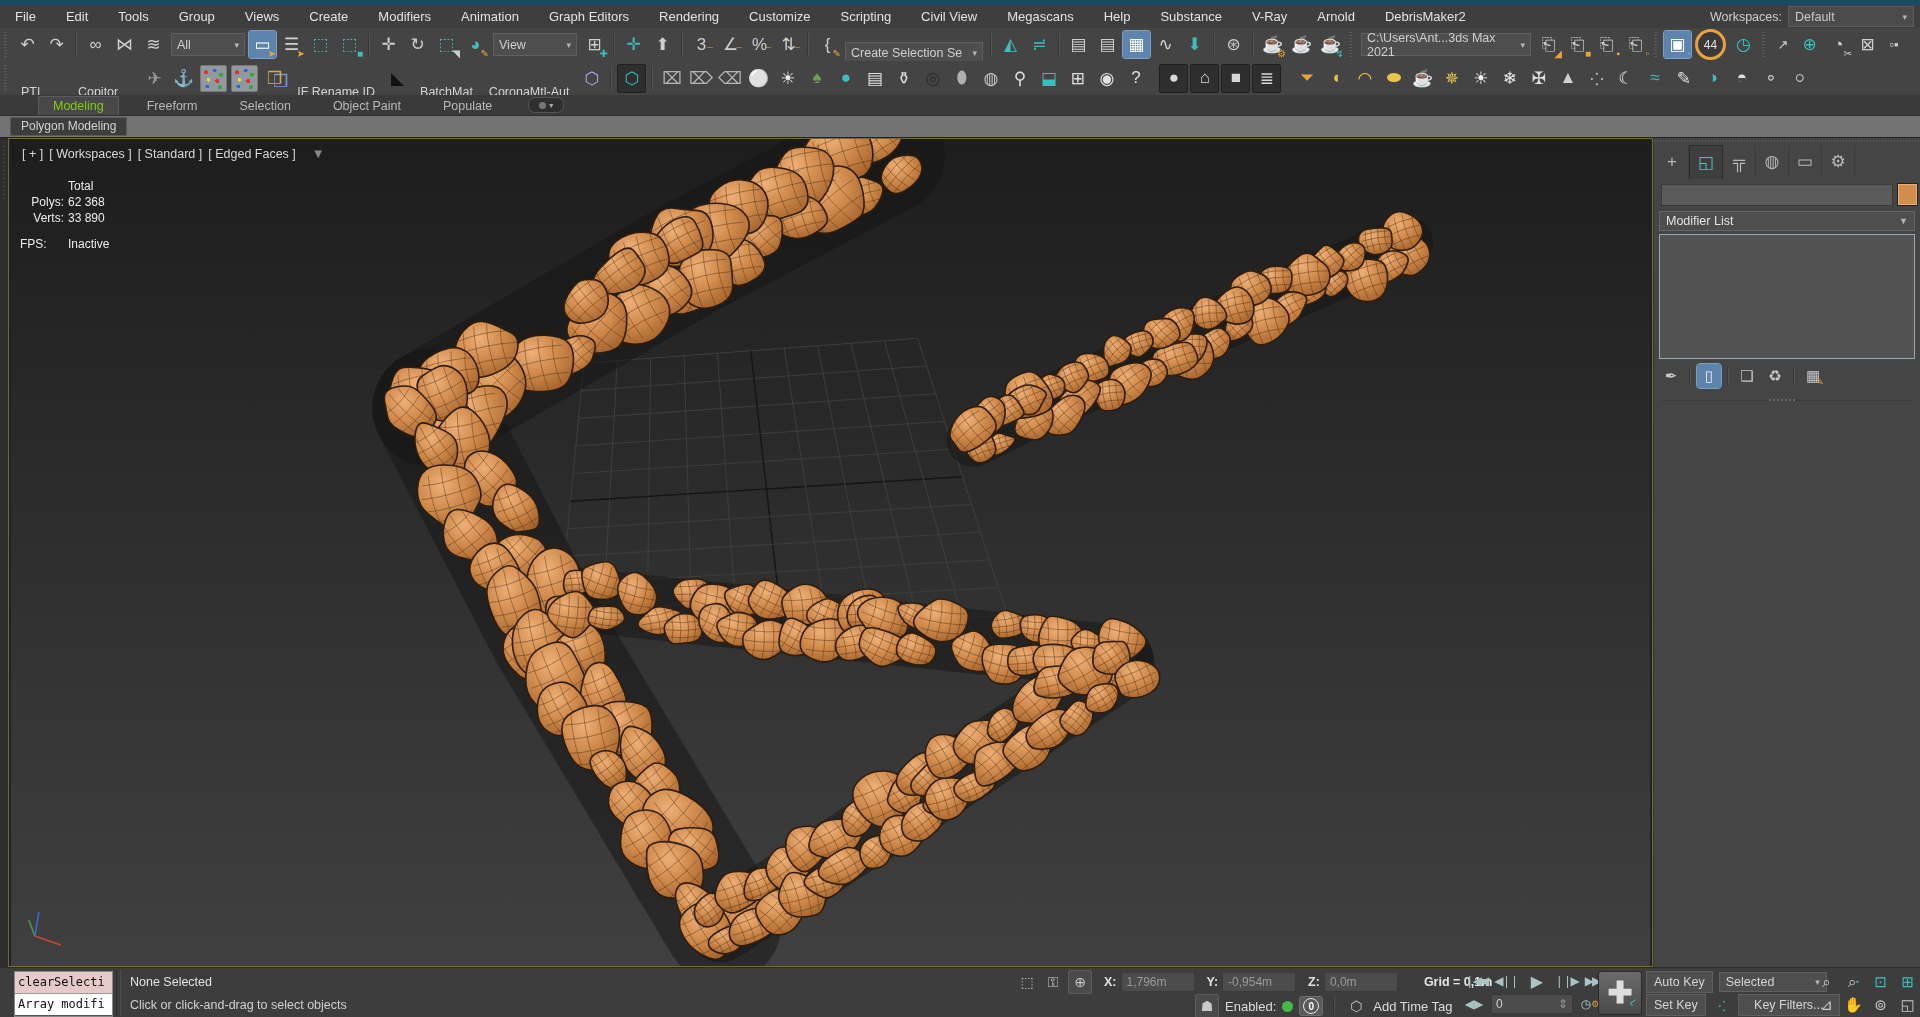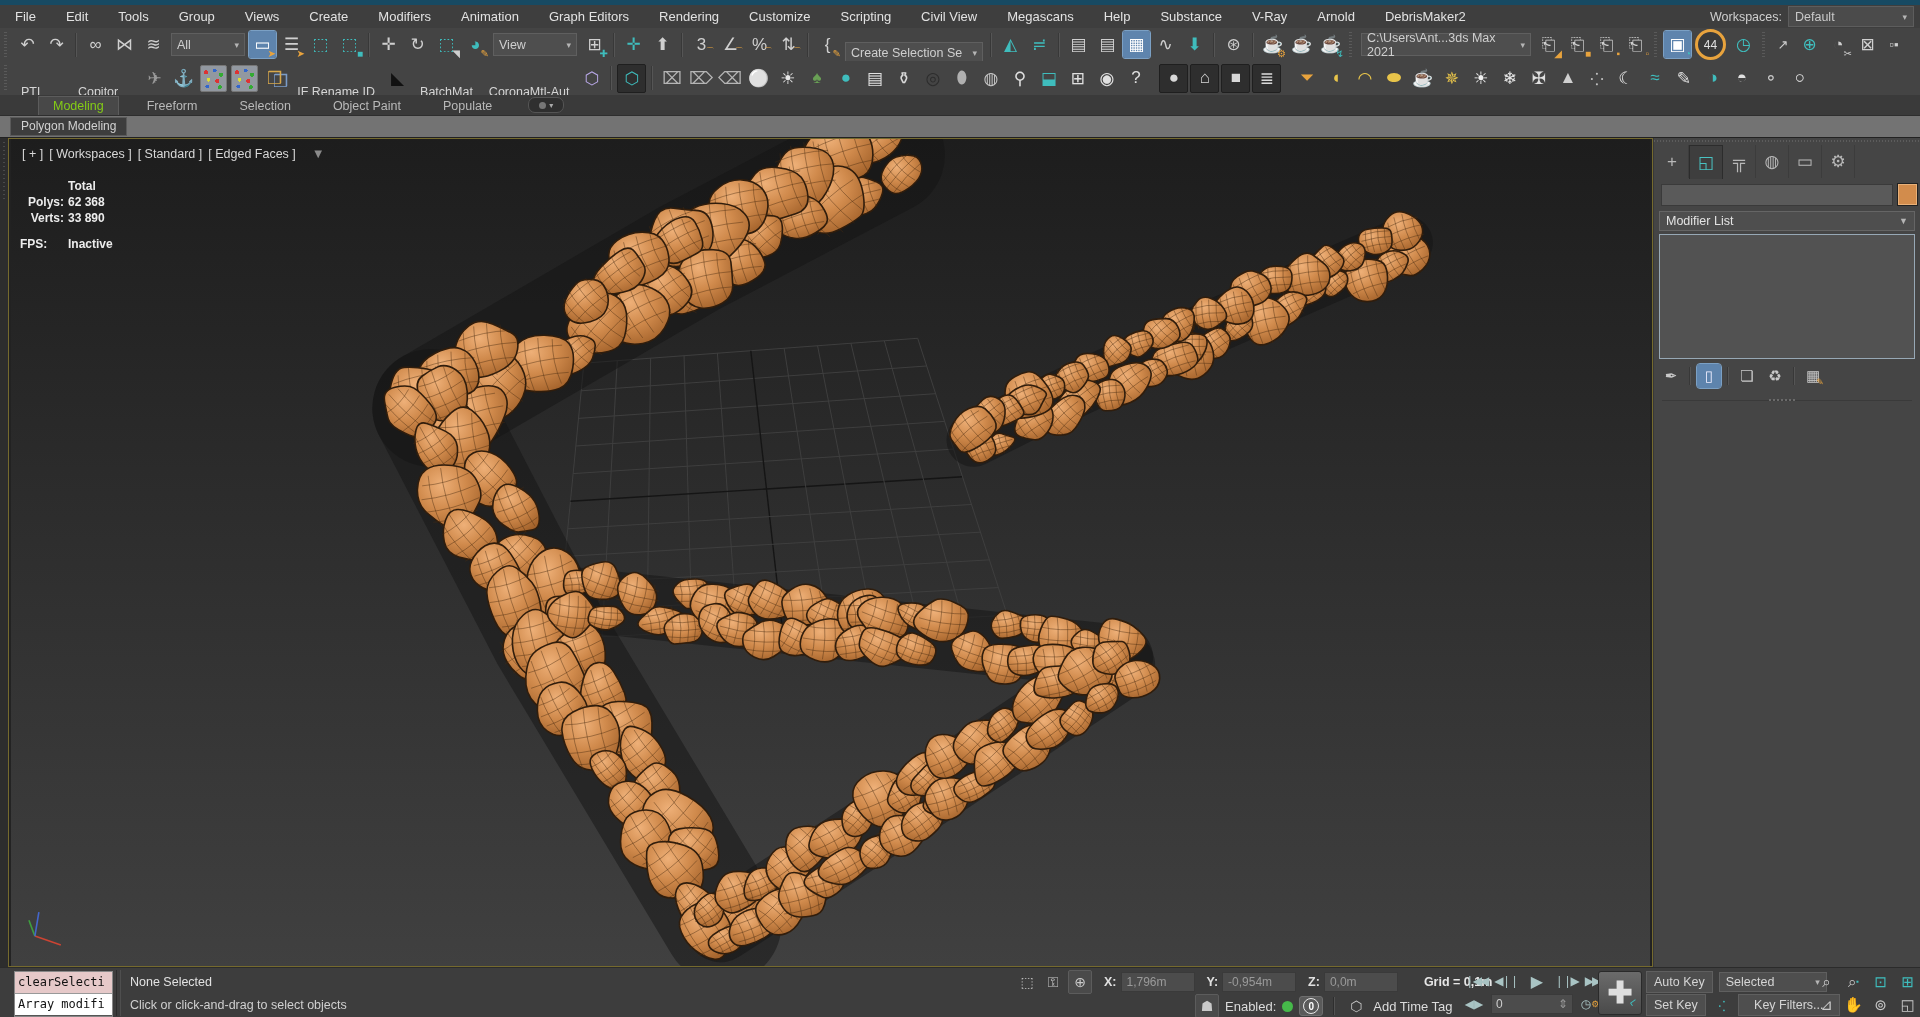--- a/index.html
+++ b/index.html
@@ -59,21 +59,21 @@
   #polygon-modeling{position:absolute;left:10px;top:1px;height:17px;padding:0 10px;background:#3d3d3d;
         border:1px solid #5a5a5a;font-size:12px;color:#d2d2d2;line-height:17px;}
   
   #dock-strip{left:0;top:138px;width:8px;height:829px;background:#2d2d2d;
      background-image:repeating-linear-gradient(to bottom,#4a4a4a 0 1px,transparent 1px 4px);
      background-size:2px 60px;background-repeat:no-repeat;background-position:3px 4px;}
   #viewport{left:8px;top:138px;width:1645px;height:829px;border:1px solid #756a2e;box-sizing:border-box;background:#222;}
   #viewport svg{display:block;}
   #vp-label{left:22px;top:146px;font-size:12.5px;color:#d8d8d8;display:flex;gap:6px;align-items:center;}
   #vp-label .funnel{color:#8a8a8a;font-size:13px;margin-left:10px;}
-  #vp-stats{left:20px;top:178px;font-size:12px;font-weight:bold;color:#ececec;line-height:16px;}
+  #vp-stats{left:20px;top:178px;font-size:12px;font-weight:normal;color:#ececec;line-height:16px;}
   #vp-stats table{border-collapse:collapse;}
   #vp-stats td{padding:0 4px 0 0;}
   #vp-stats td.l{text-align:right;min-width:44px;}
   #vp-stats tr.gap td{height:10px;}
   
   #cmd-panel{left:1653px;top:138px;width:267px;height:829px;background:#454545;border-left:1px solid #383838;box-sizing:border-box;}
   #cmd-handle{position:absolute;left:0;top:0;width:100%;height:6px;
      background-image:repeating-linear-gradient(to right,#5c5c5c 0 1px,transparent 1px 3px);background-size:100% 2px;background-repeat:no-repeat;background-position:0 2px;}
   #cmd-tabs{position:absolute;left:2px;top:7px;display:flex;height:33px;}
   .ctab{width:32px;height:33px;display:flex;align-items:center;justify-content:center;font-size:17px;

